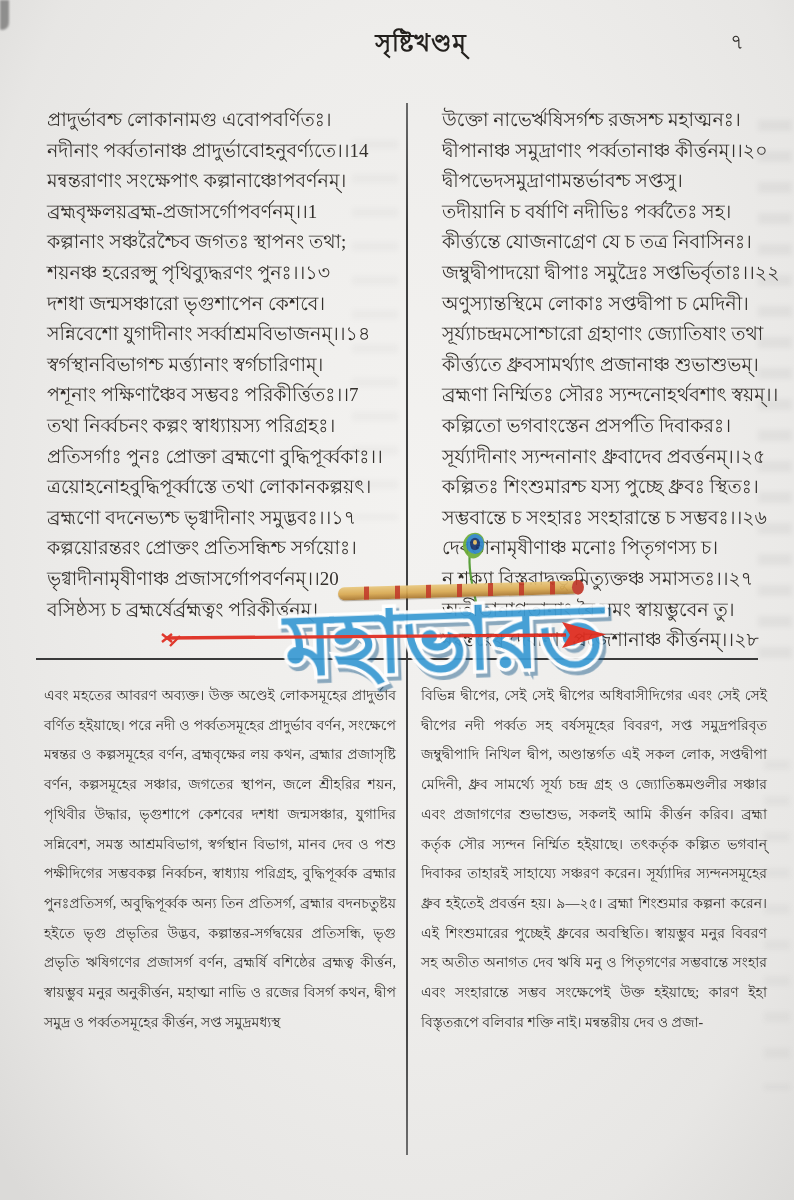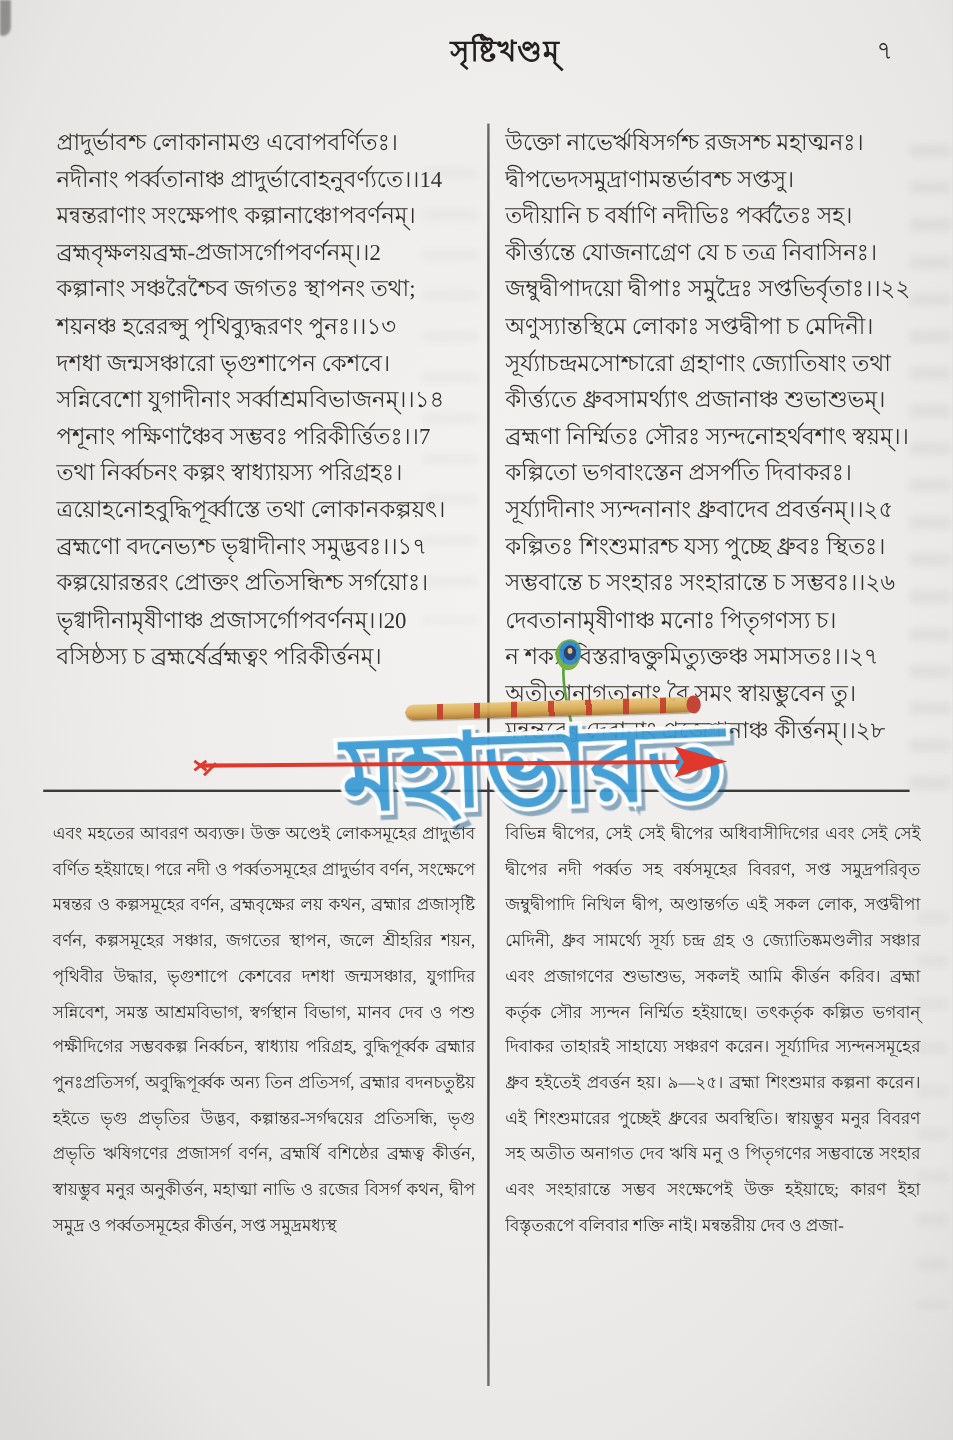--- a/index.html
+++ b/index.html
@@ -16,21 +16,21 @@
   }
   .corner-mark{position:absolute;left:0;top:0;width:9px;height:30px;background:#4b4b4b;opacity:.55;border-radius:0 0 8px 2px;filter:blur(1px);}
   .page-title{
     position:absolute;top:24px;left:0;width:100%;text-align:center;
     font-size:24px;font-weight:bold;letter-spacing:1px;color:#23201d;padding-left:24px;
   }
   .page-number{position:absolute;top:26px;right:50px;font-size:21px;color:#2a2724;}
   
   .verse-col{position:absolute;top:105px;font-size:19px;line-height:30.6px;white-space:nowrap;color:#34302c;}
   .verse-col.left{left:47px;width:352px;}
-  .verse-col.right{left:421px;width:352px;}
+  .verse-col.right{left:442px;width:352px;}
   .column-divider{position:absolute;left:406px;top:103px;width:2px;height:1052px;background:linear-gradient(180deg,#6a6a6a,#3f3f3f 12%,#454545 88%,#6e6e6e);}
   .section-divider{position:absolute;left:36px;top:658px;width:722px;height:2.4px;background:#3a3a3a;}
   
   .prose-col{position:absolute;top:681px;font-size:14px;line-height:29.7px;text-align:justify;color:#33302c;}
   .prose-col.left{left:44px;width:352px;}
   .prose-col.right{left:421px;width:346px;}
   
   .ghost{position:absolute;pointer-events:none;opacity:.5;filter:blur(2.5px);}
   .ghost.right-margin{right:2px;top:120px;width:34px;height:540px;
     background:repeating-linear-gradient(180deg, rgba(110,110,112,.16) 0 11px, rgba(0,0,0,0) 11px 31px);}
@@ -60,36 +60,39 @@
 
   <div class="corner-mark"></div>
 
   <div class="page-title">সৃষ্টিখণ্ডম্</div>
   <div class="page-number">৭</div>
 
   <div class="verse-col left">
       <div class="verse-line">প্রাদুর্ভাবশ্চ লোকানামগু এবোপবর্ণিতঃ।</div>
       <div class="verse-line">নদীনাং পর্ব্বতানাঞ্চ প্রাদুর্ভাবোহনুবর্ণ্যতে।।14</div>
       <div class="verse-line">মন্বন্তরাণাং সংক্ষেপাৎ কল্পানাঞ্চোপবর্ণনম্।</div>
-      <div class="verse-line">ব্রহ্মবৃক্ষলয়ব্রহ্ম-প্রজাসর্গোপবর্ণনম্।।2</div>
+      <div class="verse-line">ব্রহ্মবৃক্ষলয়ব্রহ্ম-প্রজাসর্গোপবর্ণনম্।।1</div>
       <div class="verse-line">কল্পানাং সঞ্চরৈশ্চৈব জগতঃ স্থাপনং তথা;</div>
       <div class="verse-line">শয়নঞ্চ হরেরপ্সু পৃথিব্যুদ্ধরণং পুনঃ।।১৩</div>
       <div class="verse-line">দশধা জন্মসঞ্চারো ভৃগুশাপেন কেশবে।</div>
       <div class="verse-line">সন্নিবেশো যুগাদীনাং সর্ব্বাশ্রমবিভাজনম্।।১৪</div>
+      <div class="verse-line">স্বর্গস্থানবিভাগশ্চ মর্ত্ত্যানাং স্বর্গচারিণাম্।</div>
       <div class="verse-line">পশূনাং পক্ষিণাঞ্চৈব সম্ভবঃ পরিকীর্ত্তিতঃ।।7</div>
       <div class="verse-line">তথা নির্ব্বচনং কল্পং স্বাধ্যায়স্য পরিগ্রহঃ।</div>
+      <div class="verse-line">প্রতিসর্গাঃ পুনঃ প্রোক্তা ব্রহ্মণো বুদ্ধিপূর্ব্বকাঃ।।</div>
       <div class="verse-line">ত্রয়োহনোহবুদ্ধিপূর্ব্বাস্তে তথা লোকানকল্পয়ৎ।</div>
       <div class="verse-line">ব্রহ্মণো বদনেভ্যশ্চ ভৃগ্বাদীনাং সমুদ্ভবঃ।।১৭</div>
       <div class="verse-line">কল্পয়োরন্তরং প্রোক্তং প্রতিসন্ধিশ্চ সর্গয়োঃ।</div>
       <div class="verse-line">ভৃগ্বাদীনামৃষীণাঞ্চ প্রজাসর্গোপবর্ণনম্।।20</div>
       <div class="verse-line">বসিষ্ঠস্য চ ব্রহ্মর্ষের্ব্রহ্মত্বং পরিকীর্ত্তনম্।</div>
     </div>
 
   <div class="verse-col right">
       <div class="verse-line">উক্তো নাভের্ঋষিসর্গশ্চ রজসশ্চ মহাত্মনঃ।</div>
+      <div class="verse-line">দ্বীপানাঞ্চ সমুদ্রাণাং পর্ব্বতানাঞ্চ কীর্ত্তনম্।।২০</div>
       <div class="verse-line">দ্বীপভেদসমুদ্রাণামন্তর্ভাবশ্চ সপ্তসু।</div>
       <div class="verse-line">তদীয়ানি চ বর্ষাণি নদীভিঃ পর্ব্বতৈঃ সহ।</div>
       <div class="verse-line">কীর্ত্ত্যন্তে যোজনাগ্রেণ যে চ তত্র নিবাসিনঃ।</div>
       <div class="verse-line">জম্বুদ্বীপাদয়ো দ্বীপাঃ সমুদ্রৈঃ সপ্তভির্বৃতাঃ।।২২</div>
       <div class="verse-line">অণুস্যান্তস্থিমে লোকাঃ সপ্তদ্বীপা চ মেদিনী।</div>
       <div class="verse-line">সূর্য্যাচন্দ্রমসোশ্চারো গ্রহাণাং জ্যোতিষাং তথা</div>
       <div class="verse-line">কীর্ত্ত্যতে ধ্রুবসামর্থ্যাৎ প্রজানাঞ্চ শুভাশুভম্।</div>
       <div class="verse-line">ব্রহ্মণা নির্ম্মিতঃ সৌরঃ স্যন্দনোহর্থবশাৎ স্বয়ম্।।</div>
       <div class="verse-line">কল্পিতো ভগবাংস্তেন প্রসর্পতি দিবাকরঃ।</div>
       <div class="verse-line">সূর্য্যাদীনাং স্যন্দনানাং ধ্রুবাদেব প্রবর্ত্তনম্।।২৫</div>

